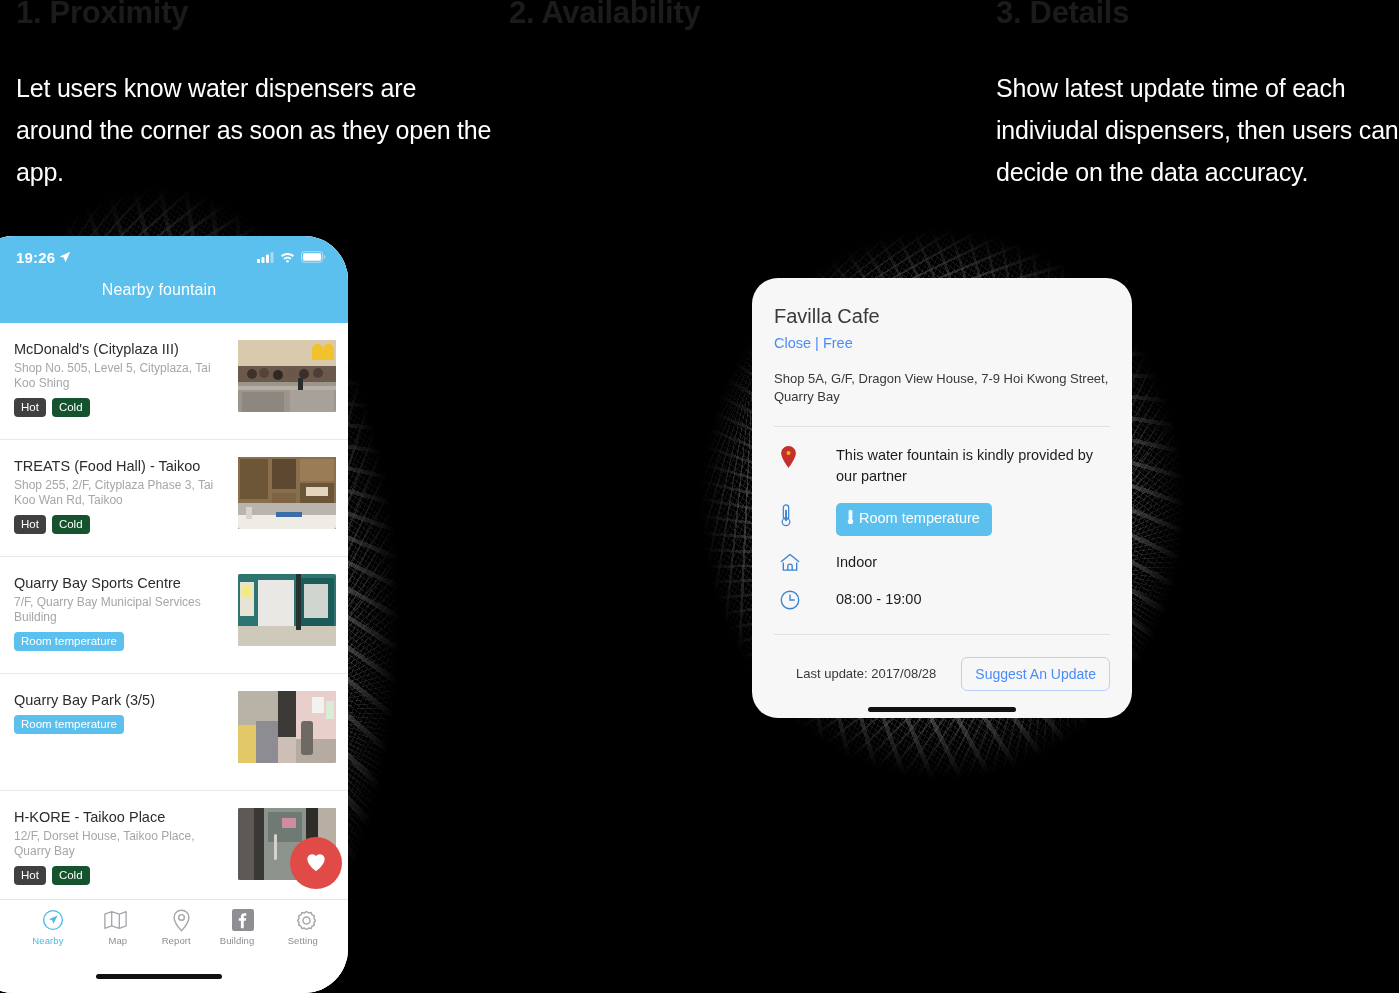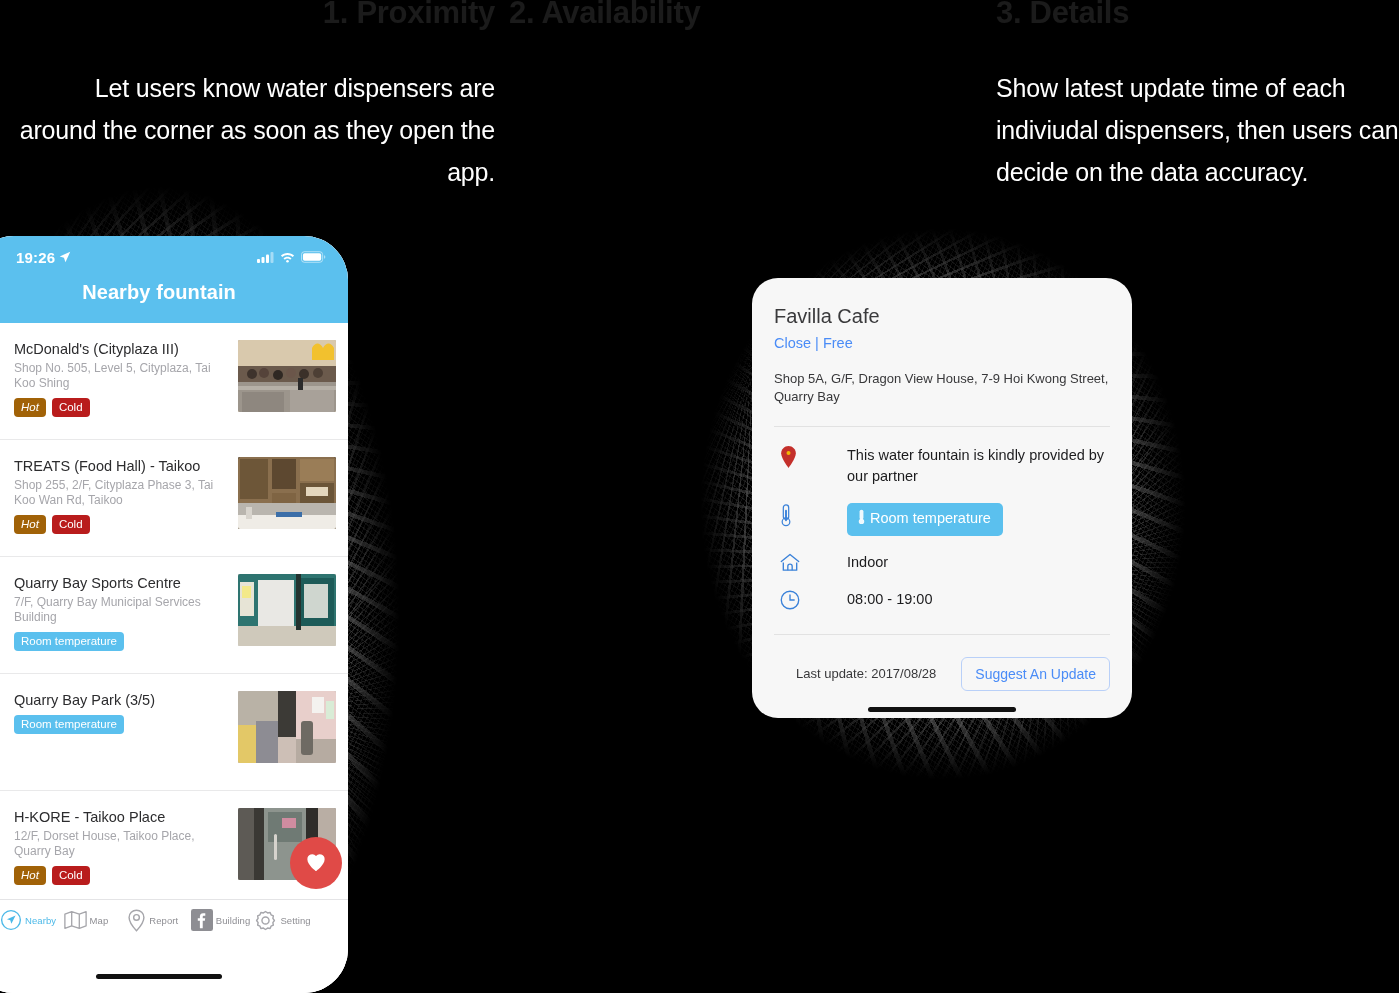--- a/index.html
+++ b/index.html
@@ -26,21 +26,21 @@
     position: absolute;
     top: 0; left: 0;
     width: 1399px;
     height: 200px;
     display: flex;
   }
   .feature {
     position: relative;
     padding-top: 0px;
   }
-  .feature:nth-child(1) { width: 495px; padding-left: 16px; text-align: right; }
+  .feature:nth-child(1) { width: 495px; padding-left: 16px; }
   .feature:nth-child(2) { width: 495px; padding-left: 14px; }
   .feature:nth-child(3) { width: 409px; padding-left: 6px; }
 
   .feature-title {
     font-size: 31px;
     font-weight: bold;
     color: #1b1b1b;
     letter-spacing: -0.3px;
     line-height: 34px;
     margin-top: -4px;
@@ -116,21 +116,21 @@
 
   .nav-bar {
     height: 44px;
     background: #5bc0ee;
     color: #fff;
     display: flex;
     align-items: flex-start;
     justify-content: center;
     padding-top: 2px;
   }
-  .nav-title { font-size: 20px; font-weight: bold; letter-spacing: .1px; }
+  .nav-title { font-size: 16px; font-weight: normal; letter-spacing: .1px; }
 
   .list {
     flex: 1 1 auto;
     background: #fff;
     overflow: hidden;
     position: relative;
   }
   .list-item {
     position: relative;
     display: flex;
@@ -155,22 +155,22 @@
   .badges { display: flex; gap: 6px; flex-wrap: wrap; }
   .badge {
     display: inline-block;
     font-size: 11.5px;
     color: #fff;
     border-radius: 4px;
     padding: 3px 7px 4px;
     line-height: 12px;
     white-space: nowrap;
   }
-  .badge.hot  { background: #a16207; font-style: italic; }
-  .badge.cold { background: #b91c1c; }
+  .badge.hot  { background: #404040; }
+  .badge.cold { background: #14532d; }
   .badge.room { background: #5bc0ee; }
 
   .li-thumb {
     width: 98px;
     height: 72px;
     flex: 0 0 98px;
     border-radius: 2px;
     overflow: hidden;
     position: relative;
     background: #8a7a68;
@@ -200,21 +200,22 @@
     display: flex;
     padding: 0 30px 0 30px;
     align-items: flex-start;
     padding-top: 8px;
     position: relative;
     z-index: 30;
   }
   .tab {
     flex: 1 1 0;
     display: flex;
-    align-items: center;
+    flex-direction: column;
+    align-items: flex-end;
     gap: 3px;
     cursor: pointer;
   }
   .tab-label { font-size: 9.5px; color: #8e8e93; letter-spacing: .1px; }
   .tab.active .tab-label { color: #4cb9e8; }
   .tab-ico { height: 24px; display: flex; align-items: center; justify-content: center; }
 
   .home-indicator-wrap {
     height: 33px;
     background: #fff;
@@ -263,21 +264,21 @@
   }
   .hr {
     height: 1px;
     background: #e2e2e2;
     margin: 20px 22px 0 22px;
   }
   .rows { padding: 18px 22px 0 22px; }
   .row {
     display: flex;
     align-items: flex-start;
-    gap: 11px;
+    gap: 0px;
     margin-bottom: 16px;
   }
   .row-ico {
     flex: 0 0 62px;
     display: flex;
     justify-content: flex-start;
     padding-left: 6px;
     padding-top: 1px;
   }
   .row-txt {

